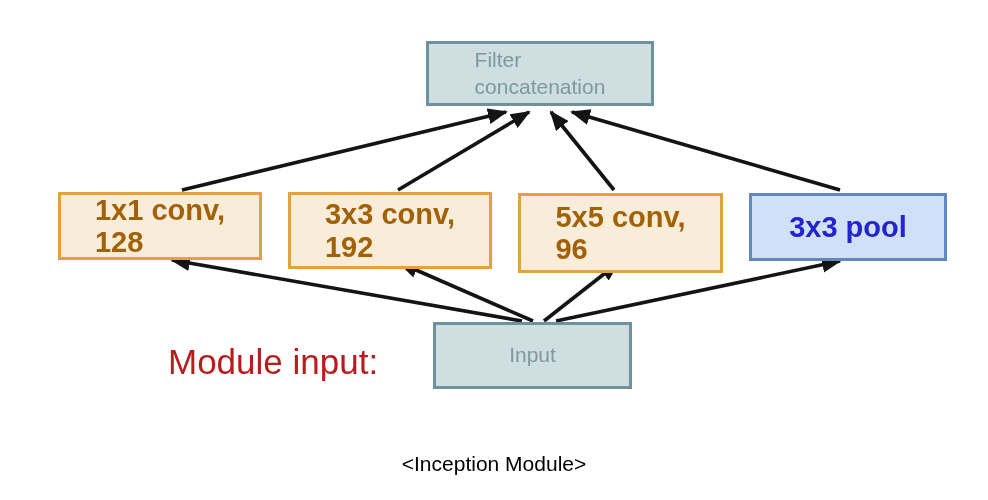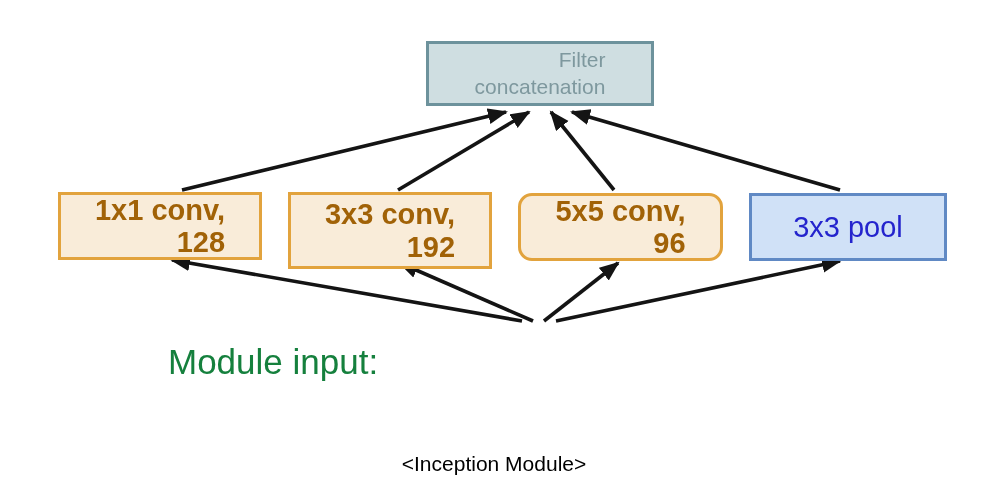--- a/index.html
+++ b/index.html
@@ -6,43 +6,43 @@
   body{
     width:988px;height:500px;background:#ffffff;
     font-family:"Liberation Sans", sans-serif;
     position:relative;overflow:hidden;
   }
   .stage{position:absolute;inset:0;width:988px;height:500px;}
   .arrows{position:absolute;left:0;top:0;pointer-events:none;}
   .node{
     position:absolute;box-sizing:border-box;
     display:flex;align-items:center;justify-content:center;
-    text-align:right;white-space:pre-line;
+    text-align:left;white-space:pre-line;
   }
   .gray-node{
     background:#cfdee1;border:3px solid #6d929c;
     color:#7e989e;font-size:21px;line-height:1.25;
   }
   .conv-node{
     background:#f9ecd9;border:3px solid #e2a33d;
     color:#a16207;font-size:29px;font-weight:bold;line-height:1.12;
   }
   .pool-node{
     background:#d0e1f7;border:3px solid #6089c4;
-    color:#2424cd;font-size:29px;font-weight:normal;
+    color:#2424cd;font-size:29px;font-weight:bold;
   }
   #filter-concat{left:426px;top:41px;width:228px;height:65px;}
   #conv1{left:58px;top:192px;width:204px;height:68px;}
   #conv3{left:288px;top:192px;width:204px;height:77px;}
-  #conv5{left:518px;top:193px;width:205px;height:68px;border-radius:14px;}
+  #conv5{left:518px;top:193px;width:205px;height:80px;}
   #pool{left:749px;top:193px;width:198px;height:68px;}
   #input-node{left:433px;top:322px;width:199px;height:67px;}
   .module-input{
     position:absolute;left:168px;top:338px;
-    color:#15803d;font-size:35px;line-height:1.35;
+    color:#b91c1c;font-size:35px;line-height:1.35;
   }
   .caption{
     position:absolute;left:0;right:0;top:452px;
     text-align:center;color:#000000;font-size:21px;
   }
 </style>
 </head>
 <body>
 
 <div class="stage">
@@ -72,20 +72,21 @@
 128</div>
 
   <div id="conv3" class="node conv-node">3x3 conv,
 192</div>
 
   <div id="conv5" class="node conv-node">5x5 conv,
 96</div>
 
   <div id="pool" class="node pool-node">3x3 pool</div>
 
+  <div id="input-node" class="node gray-node">Input</div>
 
   <div class="module-input">
     <div>Module input:</div>
   </div>
 
   <div class="caption">&lt;Inception Module&gt;</div>
 
 </div>
 
 </body></html>

